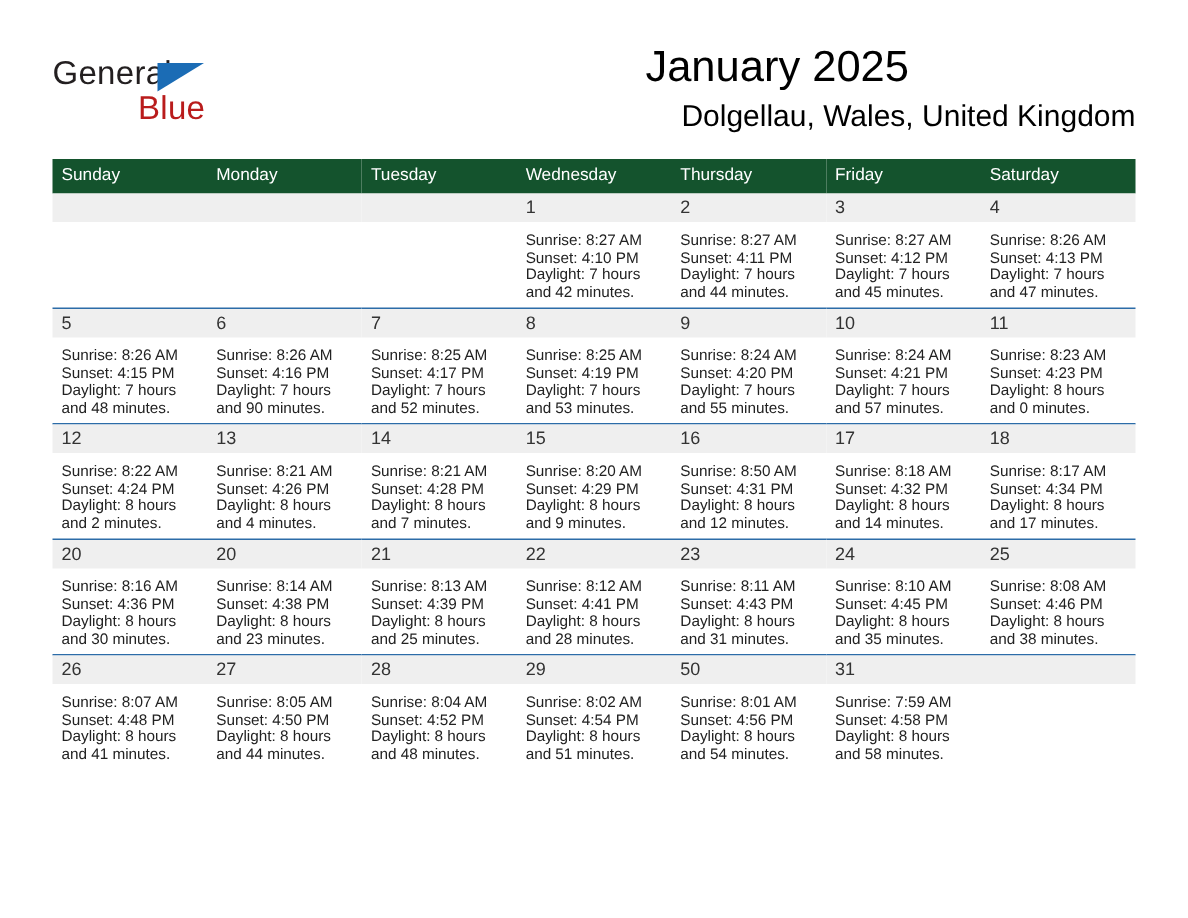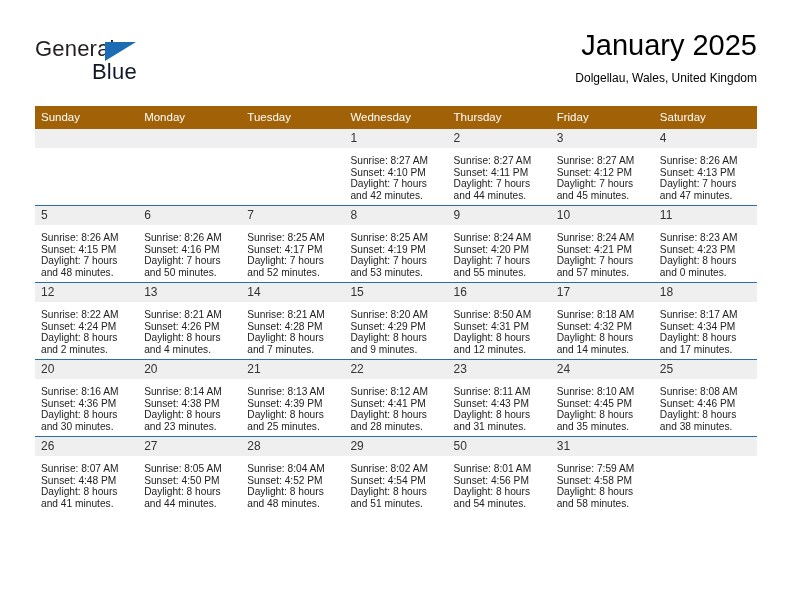--- a/index.html
+++ b/index.html
@@ -53,55 +53,54 @@
     height: 0;
     border-left: 31px solid #1b6cb5;
     border-bottom: 19px solid transparent;
   }
   .logo-blue {
     position: absolute;
     left: 57px;
     top: 23px;
     font-size: 22px;
     letter-spacing: 0.2px;
-    color: #0f172a;
+    color: #b91c1c;
     font-family: "Liberation Sans", sans-serif;
   }
   .title-block {
     position: absolute;
     right: 0;
     top: 0;
-    text-align: right;
   }
   .cal-title {
     font-size: 29px;
     color: #000;
     line-height: 34px;
     white-space: nowrap;
   }
   .cal-subtitle {
-    font-size: 12px;
+    font-size: 20px;
     color: #000;
     line-height: 22px;
     margin-top: 5px;
     white-space: nowrap;
     padding-left: 24px;
   }
 
   
   .cal {
     position: absolute;
     left: 35px;
     top: 106px;
     width: 722px;
     border-collapse: collapse;
     table-layout: fixed;
   }
   .cal th {
-    background: #a16207;
+    background: #14532d;
     color: #ffffff;
     font-size: 11.5px;
     font-weight: normal;
     text-align: left;
     padding: 4px 0 5px 6px;
     height: 14px;
     border: none;
   }
   .cal td {
     width: 103.14px;
@@ -245,21 +244,21 @@
               </div>
             </div>
           </td>
           <td>
             <div class="daybox">
               <div class="datenum">6</div>
               <div class="info">
                 <div>Sunrise: 8:26 AM</div>
                 <div>Sunset: 4:16 PM</div>
                 <div>Daylight: 7 hours</div>
-                <div>and 50 minutes.</div>
+                <div>and 90 minutes.</div>
               </div>
             </div>
           </td>
           <td>
             <div class="daybox">
               <div class="datenum">7</div>
               <div class="info">
                 <div>Sunrise: 8:25 AM</div>
                 <div>Sunset: 4:17 PM</div>
                 <div>Daylight: 7 hours</div>

